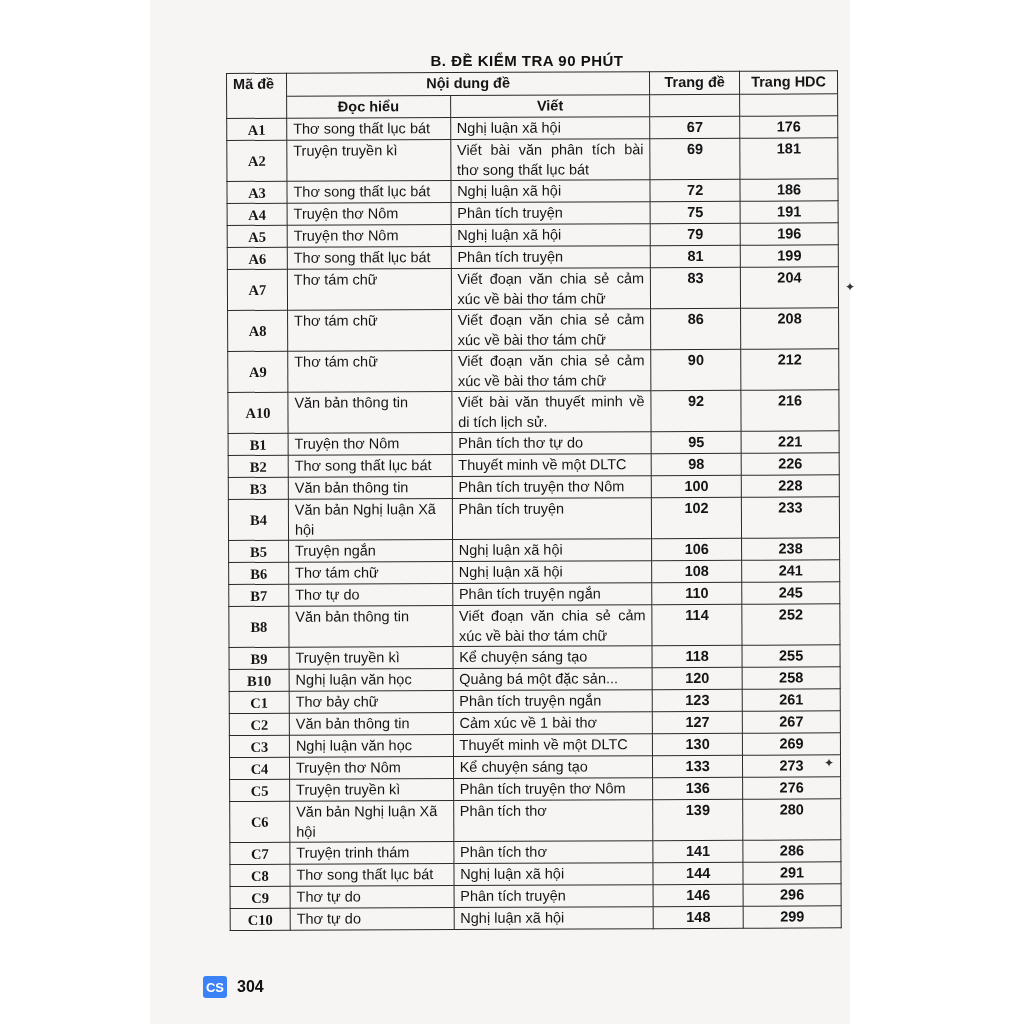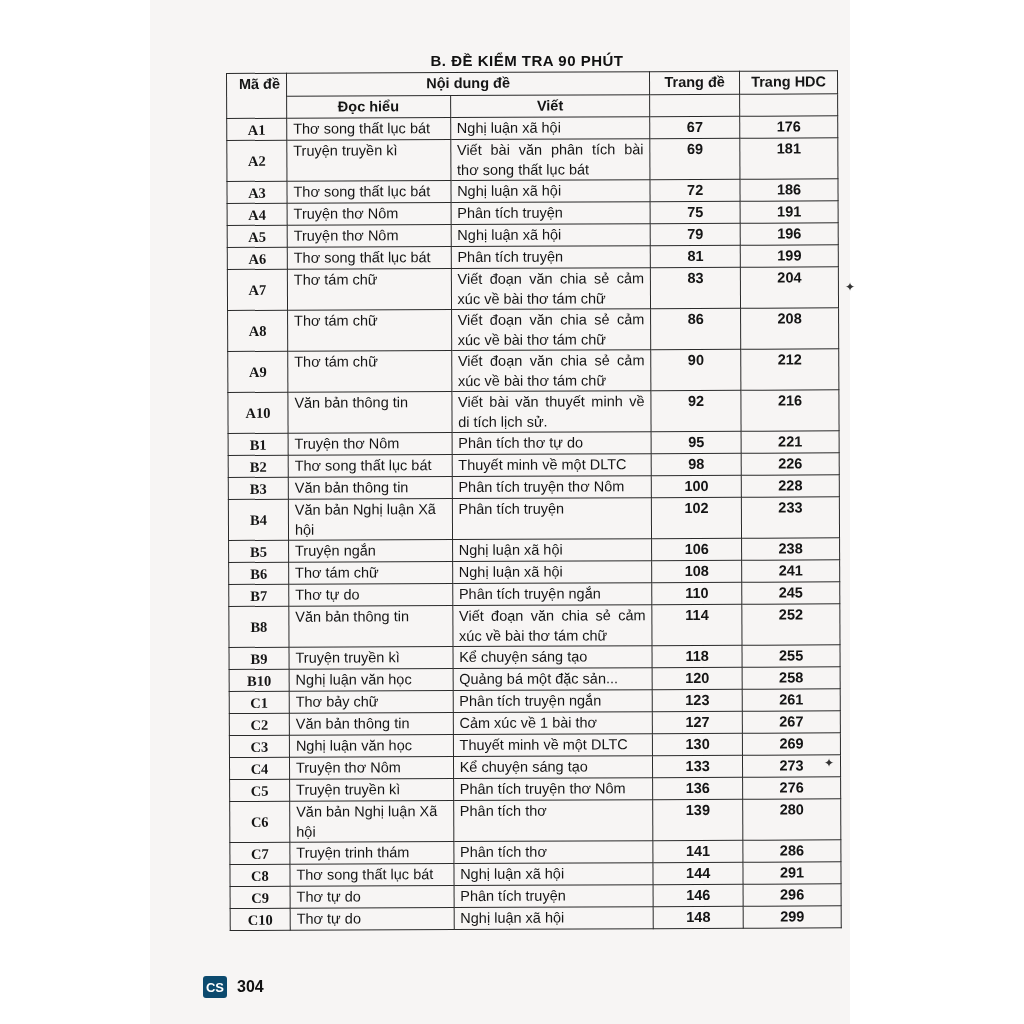--- a/index.html
+++ b/index.html
@@ -37,31 +37,31 @@
   }
   table.toc th { font-weight:bold; font-size:14.5px; }
   col.c-code { width:60px; }
   col.c-read { width:164px; }
   col.c-write { width:200px; }
   col.c-page { width:90px; }
   col.c-hdc { width:98px; }
   td.code { font-weight:bold; text-align:center; vertical-align:middle !important;font-family:Liberation Serif, serif; }
   td.num { font-weight:bold; text-align:center; }
   td.write { text-align:justify; }
-  th.ma { vertical-align:middle; text-align:right; }
+  th.ma { vertical-align:middle; text-align:left; }
   tr.hrow1 th { height:22px; }
   tr.hrow2 th { height:21px;border-radius:7px; }
   tr.row td { height:21px; }
   .footer {
     position:absolute; left:203px; top:972px; height:30px;
     display:flex; align-items:center;
   }
   .cs-logo {
     width:24px; height:22px; border-radius:3px;
-    background:#0c4a6e; color:#fff; font-weight:bold; font-size:13px;
+    background:#3b82f6; color:#fff; font-weight:bold; font-size:13px;
     display:flex; align-items:center; justify-content:center;
     margin-right:2px;
   }
   .page-num { font-weight:bold; font-size:16px; color:#111; margin-right:-4px; position:relative; z-index:2;margin-left:8px; }
   .watermark { font-size:21px; color:#9c9c9c; letter-spacing:0.2px; }
   .mark { position:absolute; font-size:12px; color:#333; }
 </style>
 </head>
 <body>
 

